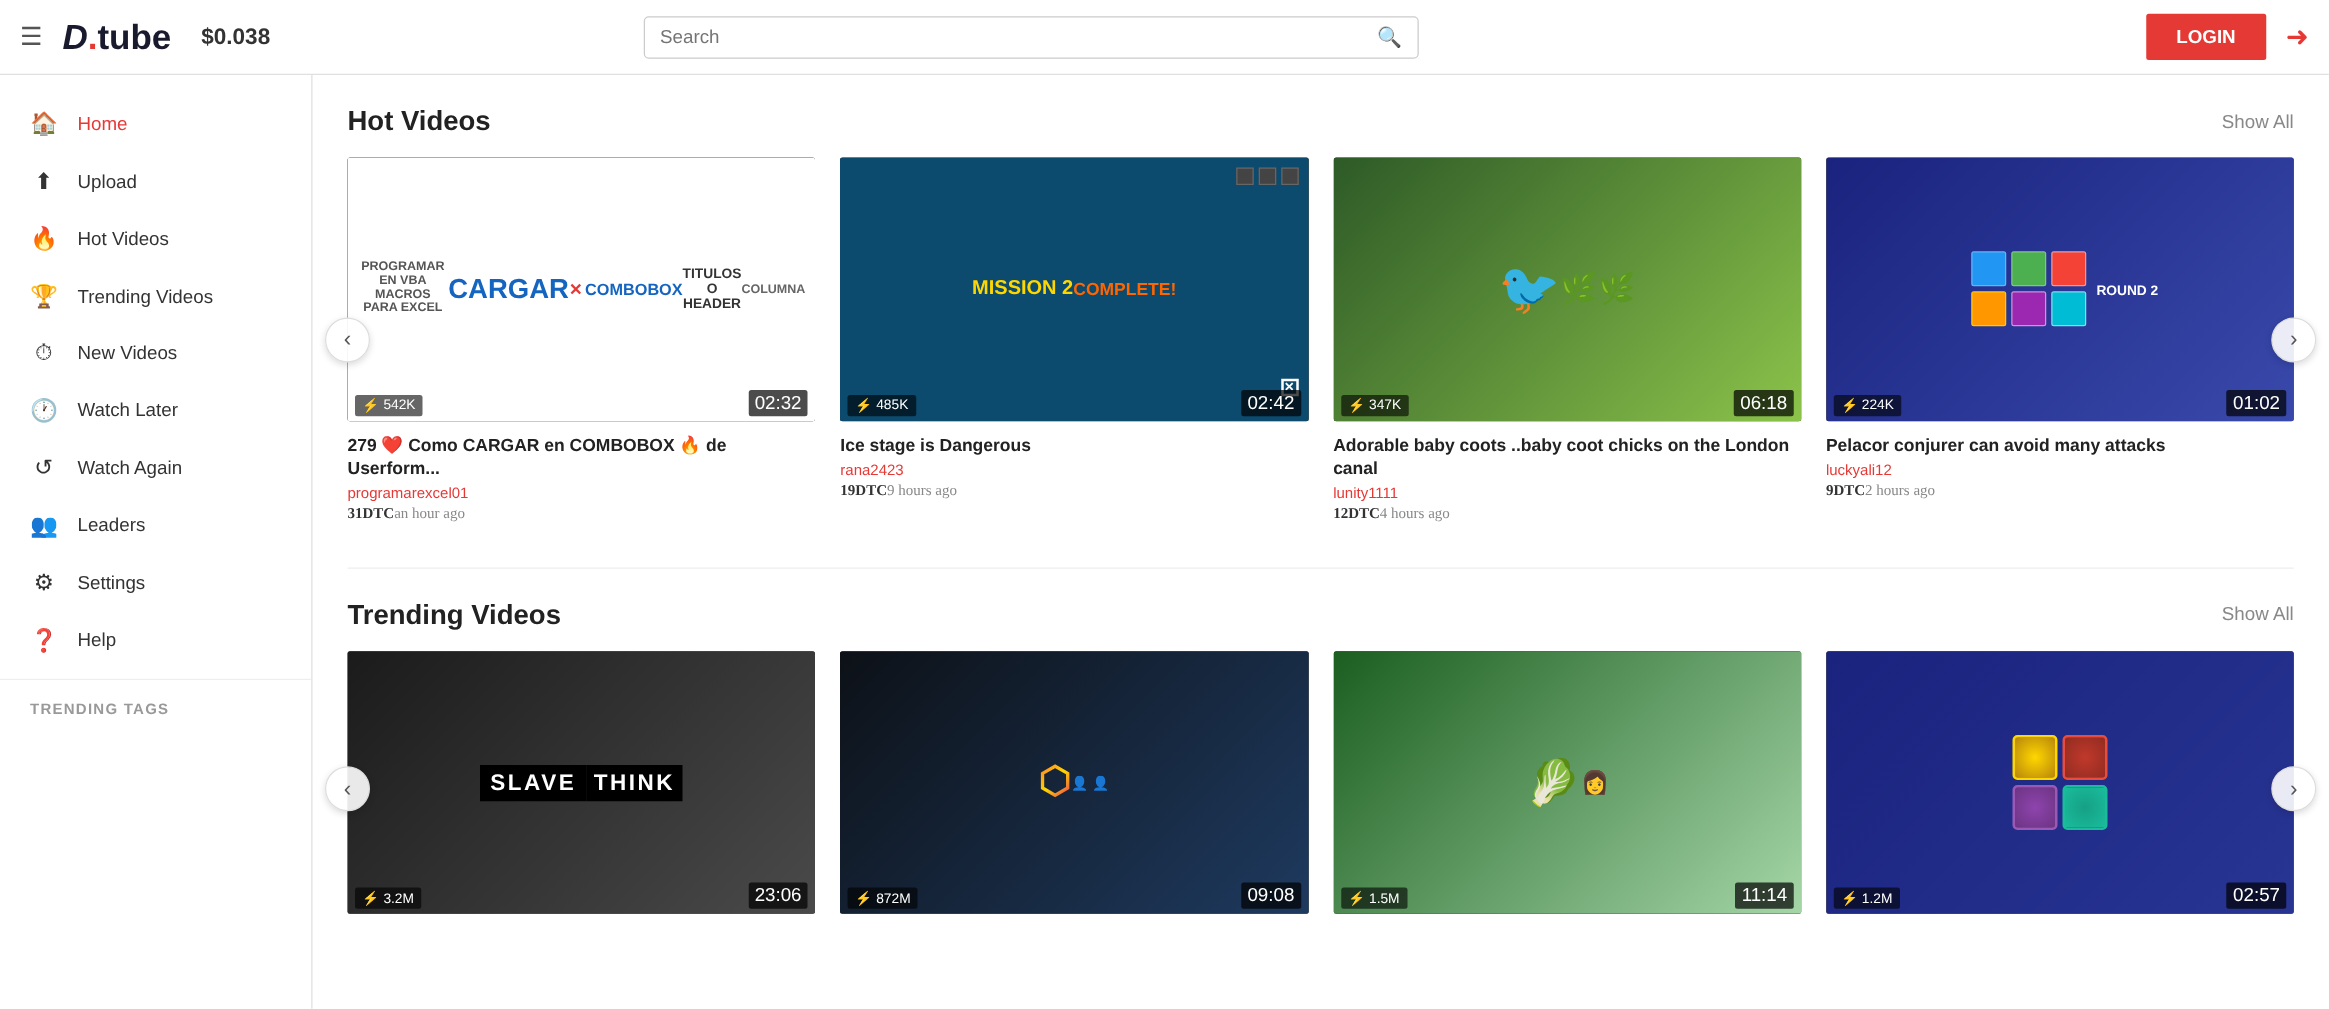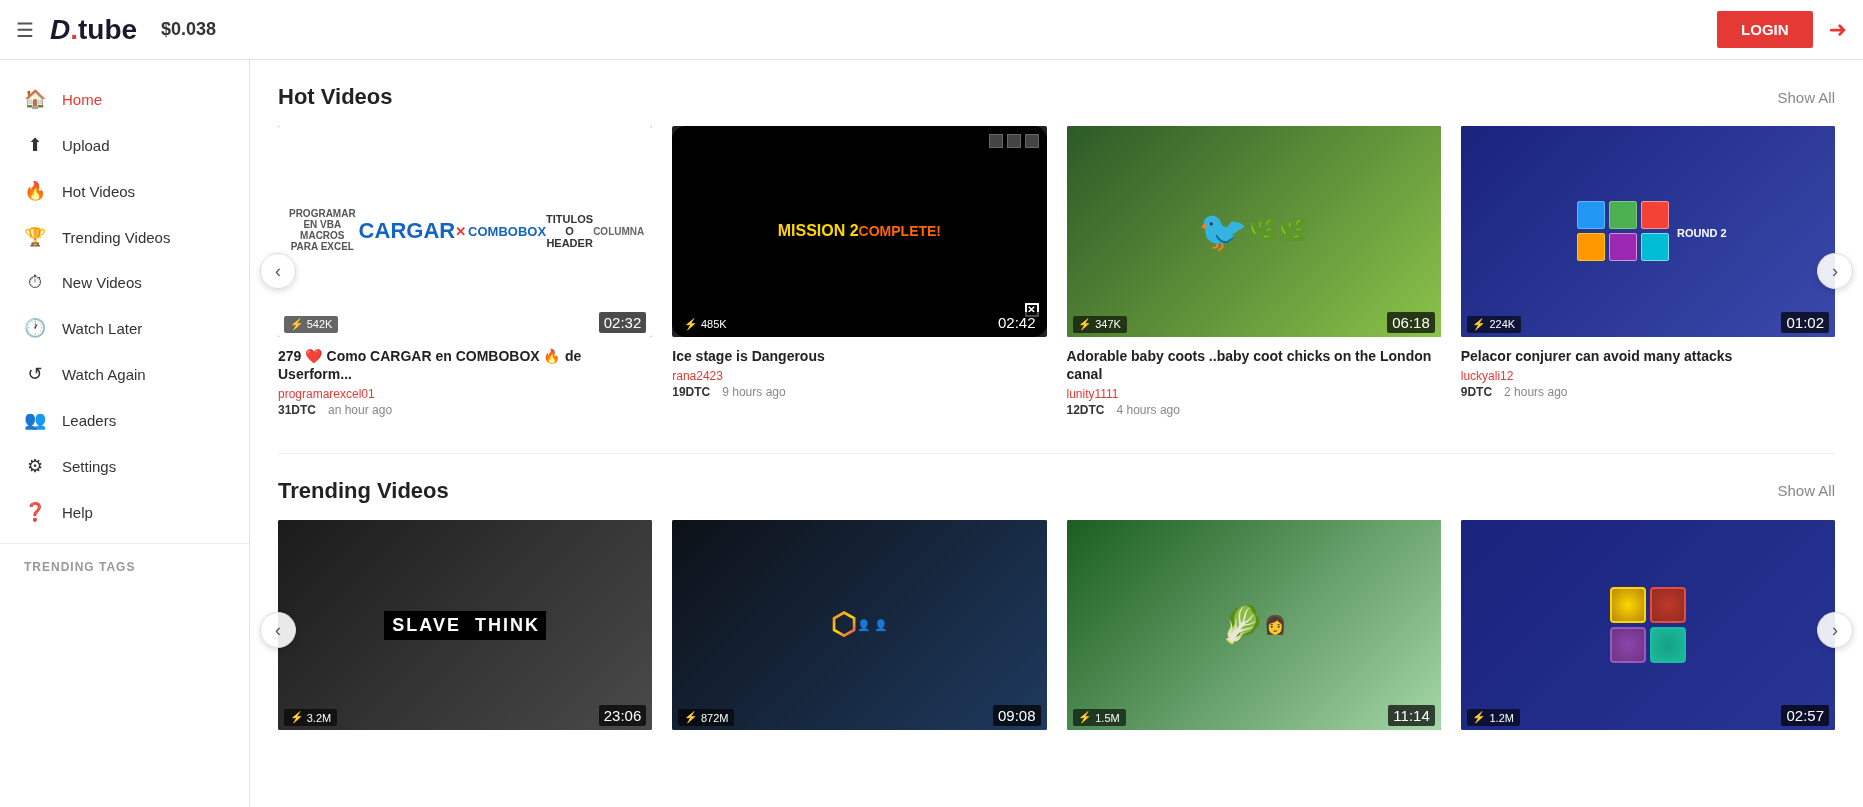--- a/index.html
+++ b/index.html
@@ -211,22 +211,23 @@
     }
     .video-author {
       font-size: 12px;
       color: #e53935;
       margin-bottom: 2px;
     }
     .video-meta {
       font-size: 12px;
       color: #888;
       display: flex;
-      gap: 12px;
+      gap: 0;
       align-items: flex-start;
+      font-family: Liberation Serif, serif;
     }
     .video-dtc { font-weight: bold; color: #333; }
 
     
     .thumb-text-overlay {
       position: absolute;
       inset: 0;
       display: flex;
       flex-direction: row;
       align-items: center;
@@ -251,20 +252,24 @@
 
 <header class="header">
   <div class="header-left">
     <span class="hamburger">☰</span>
     <div class="logo">
       <span class="logo-d">D</span>
         <span class="logo-dot">.</span>
         <span class="logo-tube">tube</span>
     </div>
     <span class="price">$0.038</span>
+  </div>
+  <div class="search-bar">
+    <input class="search-input" type="text" placeholder="Search" style="">
+    <span class="search-icon">🔍</span>
   </div>
   <div class="header-right">
     <button class="login-btn">LOGIN</button>
     <span class="login-icon">➜</span>
   </div>
 </header>
 
 <div class="layout">
 
   <nav class="sidebar">
@@ -348,21 +353,21 @@
             <div class="video-title">279 ❤️ Como CARGAR en COMBOBOX 🔥 de Userform...</div>
             <div class="video-author">programarexcel01</div>
             <div class="video-meta">
               <span class="video-dtc">31DTC</span>
               <span>an hour ago</span>
             </div>
           </div>
 
           <div class="video-card">
             <div class="video-thumb">
-              <div class="thumb-content" style="background:#000000; position:absolute; inset:0;border-radius:14px;">
+              <div class="thumb-content" style="background:#0c4a6e; position:absolute; inset:0;">
                 <div class="thumb-text-overlay" style="font-size:14px;">
                   <div style="color:#ffd700; font-size:16px; font-weight:900;">MISSION 2</div>
                   <div style="color:#ff6600; font-size:14px; font-weight:700;">COMPLETE!</div>
                   <div style="position:absolute; top:8px; right:8px; display:flex; gap:4px;">
                     <div style="background:#444; width:14px; height:14px; border:1px solid #666;"></div>
                     <div style="background:#444; width:14px; height:14px; border:1px solid #666;"></div>
                     <div style="background:#444; width:14px; height:14px; border:1px solid #666;"></div>
                   </div>
                   <div style="position:absolute; bottom:20px; right:8px; width:14px; height:14px; border:2px solid #fff; display:flex; align-items:center; justify-content:center; font-size:10px;">✕</div>
                 </div>

